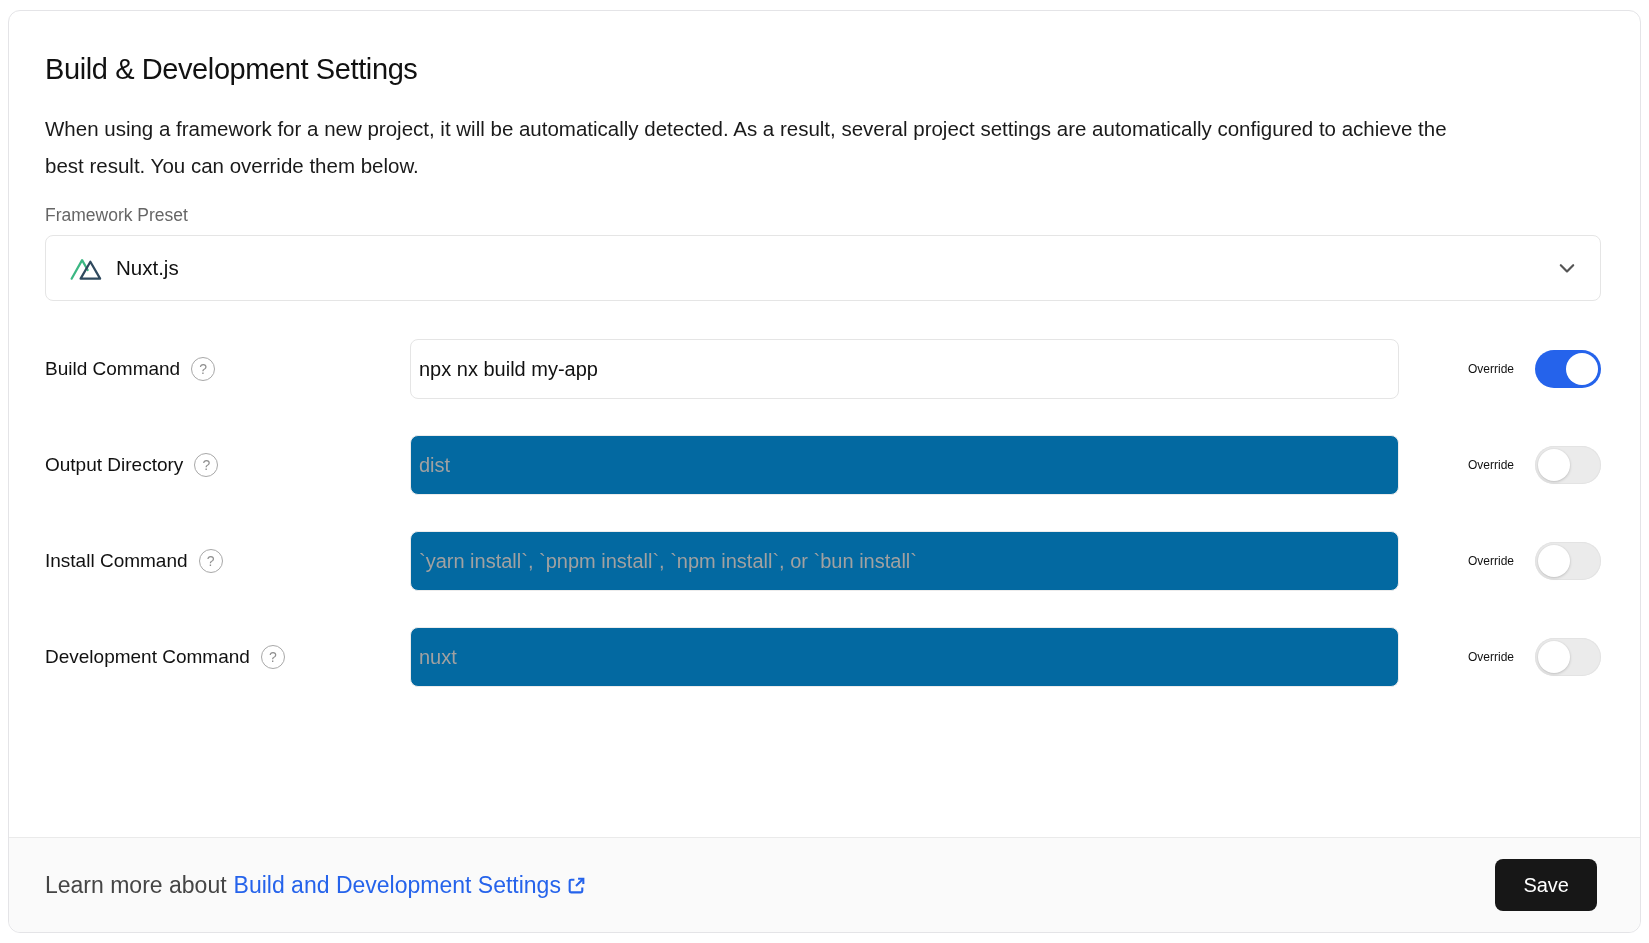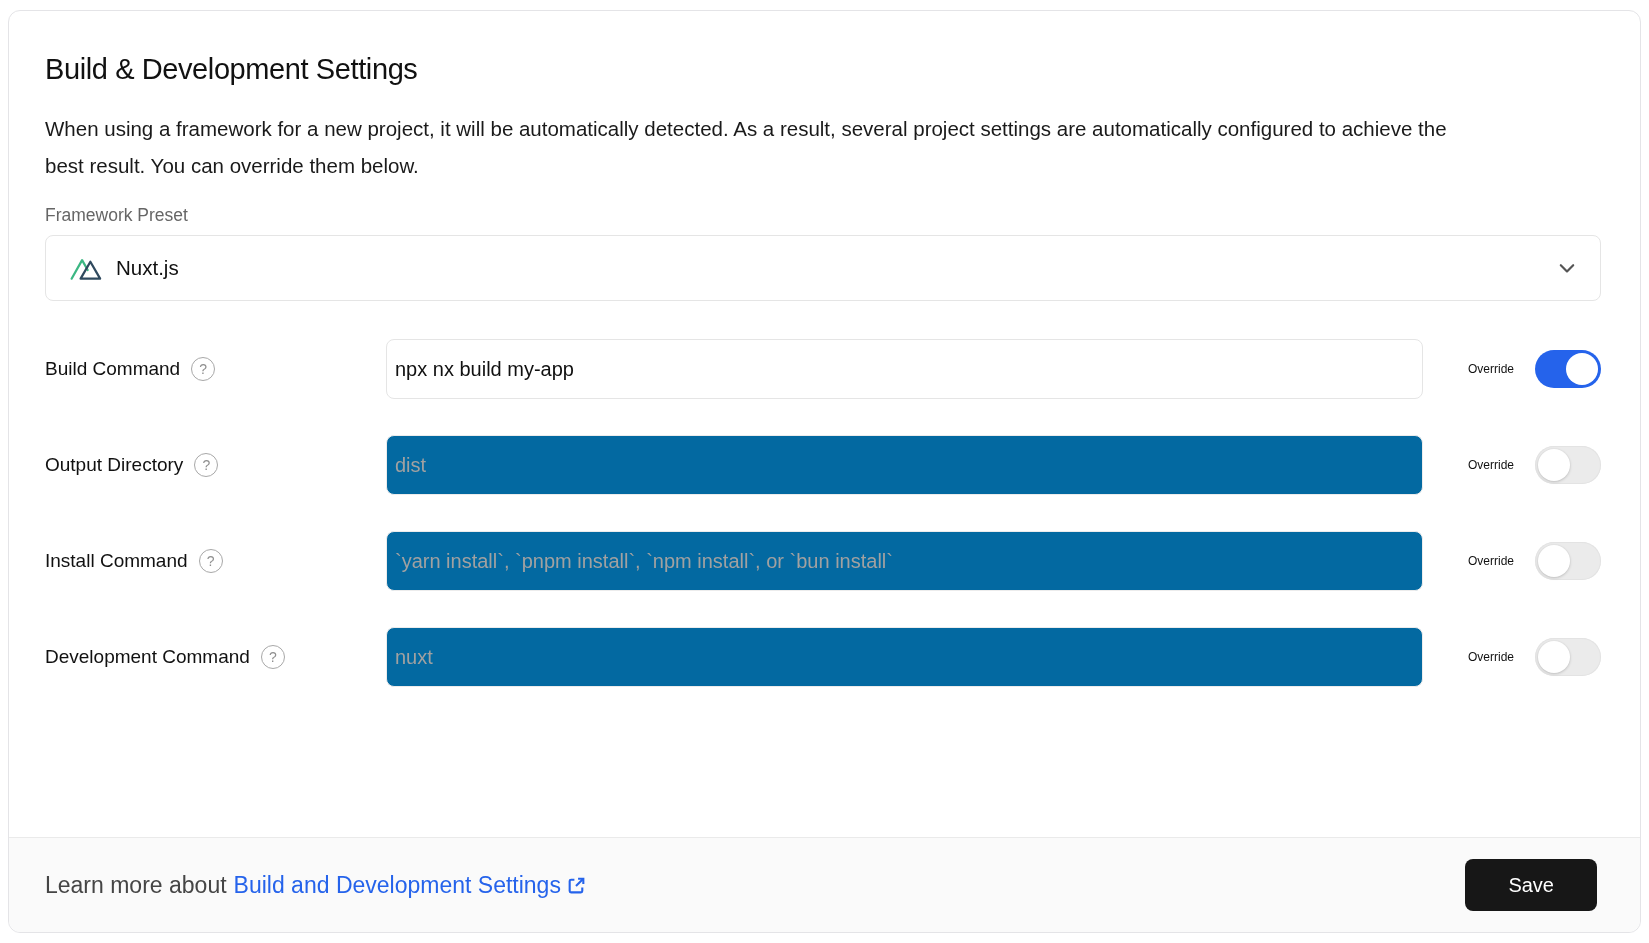--- a/index.html
+++ b/index.html
@@ -34,21 +34,21 @@
     border: 1px solid #e5e5e5; border-radius: 8px;
     background: #fff;
     display: flex; align-items: center;
     padding: 0 22px 0 23px;
     cursor: pointer;
   }
   .select .fw-name { font-size: 20.5px; color: #111; margin-left: 13px; flex: 1; }
   .rows { margin-top: 40px; }
   .setting-row {
     display: flex; align-items: center;
-    height: 56px; margin-bottom: 40px;
+    height: 56px; margin-bottom: 40px; gap: 24px;
   }
   .label-col {
     width: 341px; flex: none;
     display: flex; align-items: center; gap: 11px;
     font-size: 19px; font-weight: 500; color: #111;
   }
   .help {
     width: 24px; height: 24px; flex: none;
     border: 1.5px solid #a8a8a8; border-radius: 50%;
     color: #8f8f8f; font-size: 14px; font-weight: 500;
@@ -92,21 +92,21 @@
     display: flex; align-items: center; justify-content: space-between;
     padding: 0 43px 0 36px;
   }
   .learn-more { font-size: 23px; color: #454545; display: flex; align-items: flex-start; }
   .learn-more a {
     color: #2563eb; text-decoration: none; margin-left: 7px;
     display: flex; align-items: center; cursor: pointer;
   }
   .ext-icon { margin-left: 5px; display: inline-flex; }
   .save-btn {
-    height: 52px; padding: 0 43px;
+    height: 52px; padding: 0 28px;
     background: #171717; color: #fff;
     border: none; border-radius: 8px;
     font-family: "Liberation Sans", sans-serif;
     font-size: 20px; font-weight: 500;
     cursor: pointer;
   }
   .icon-svg { display: block; }
 </style>
 </head>
 <body>

